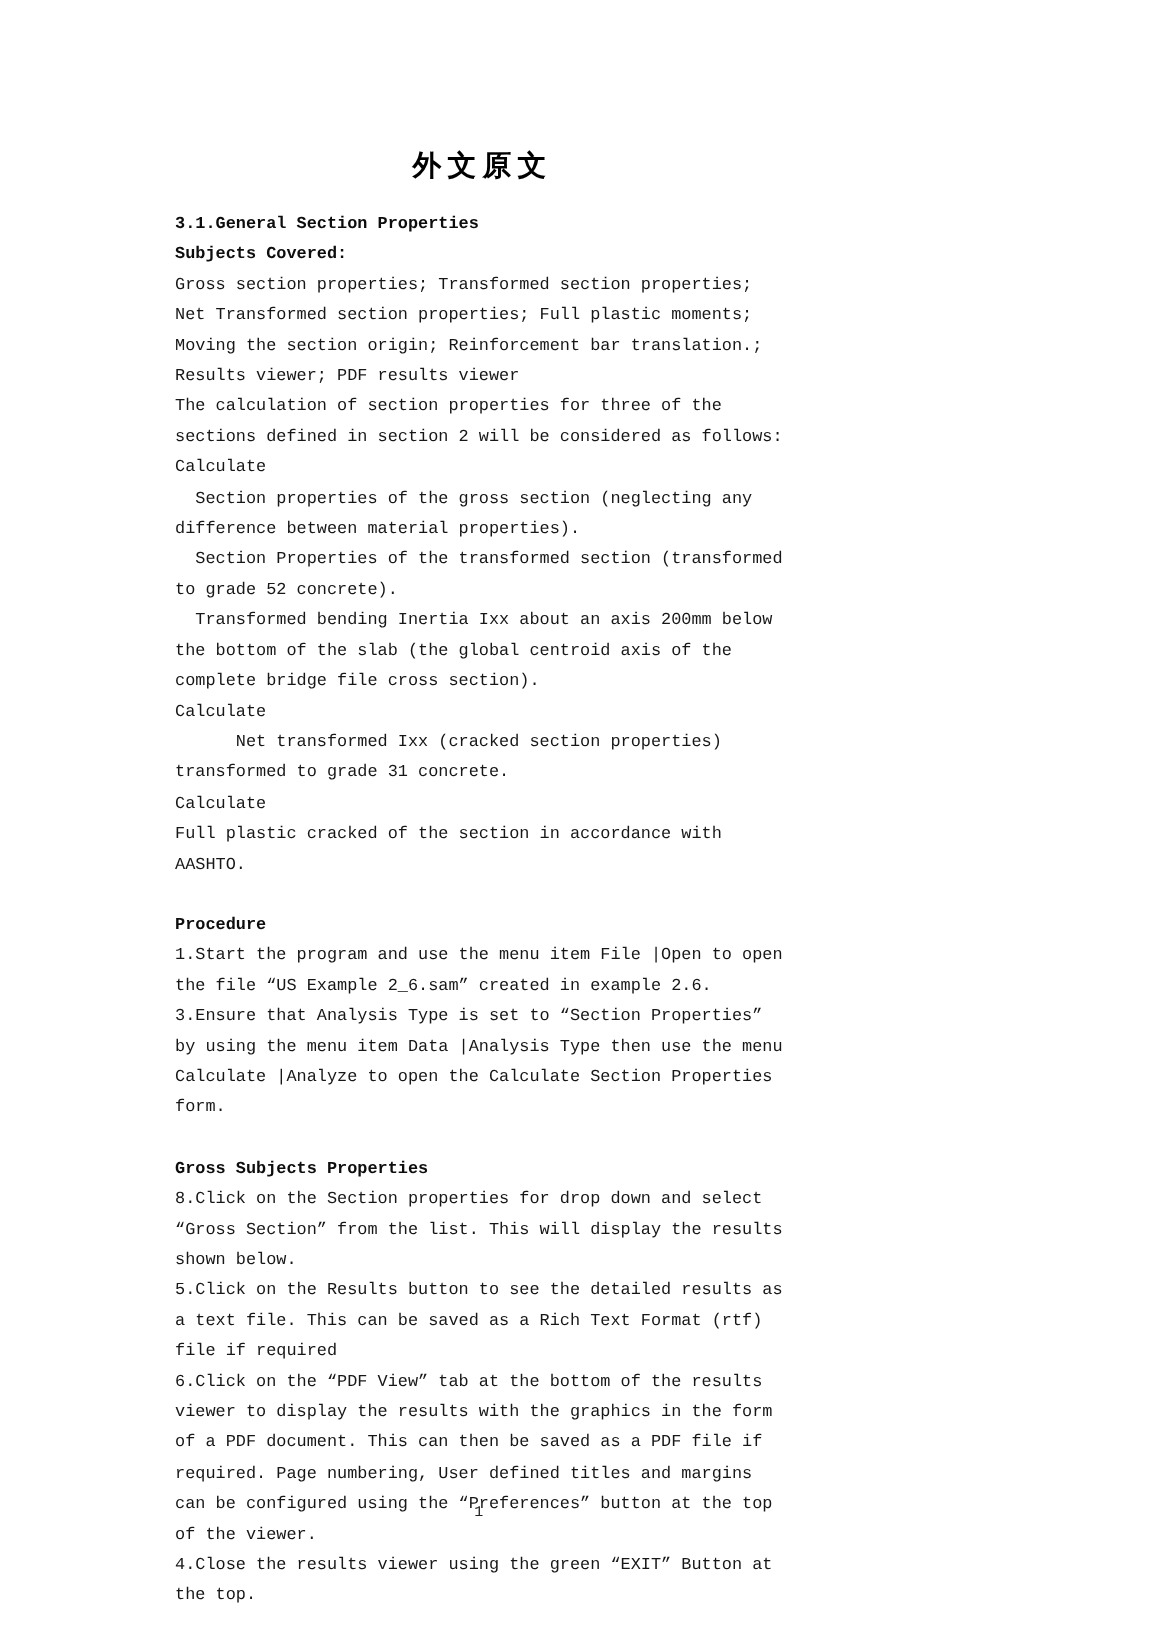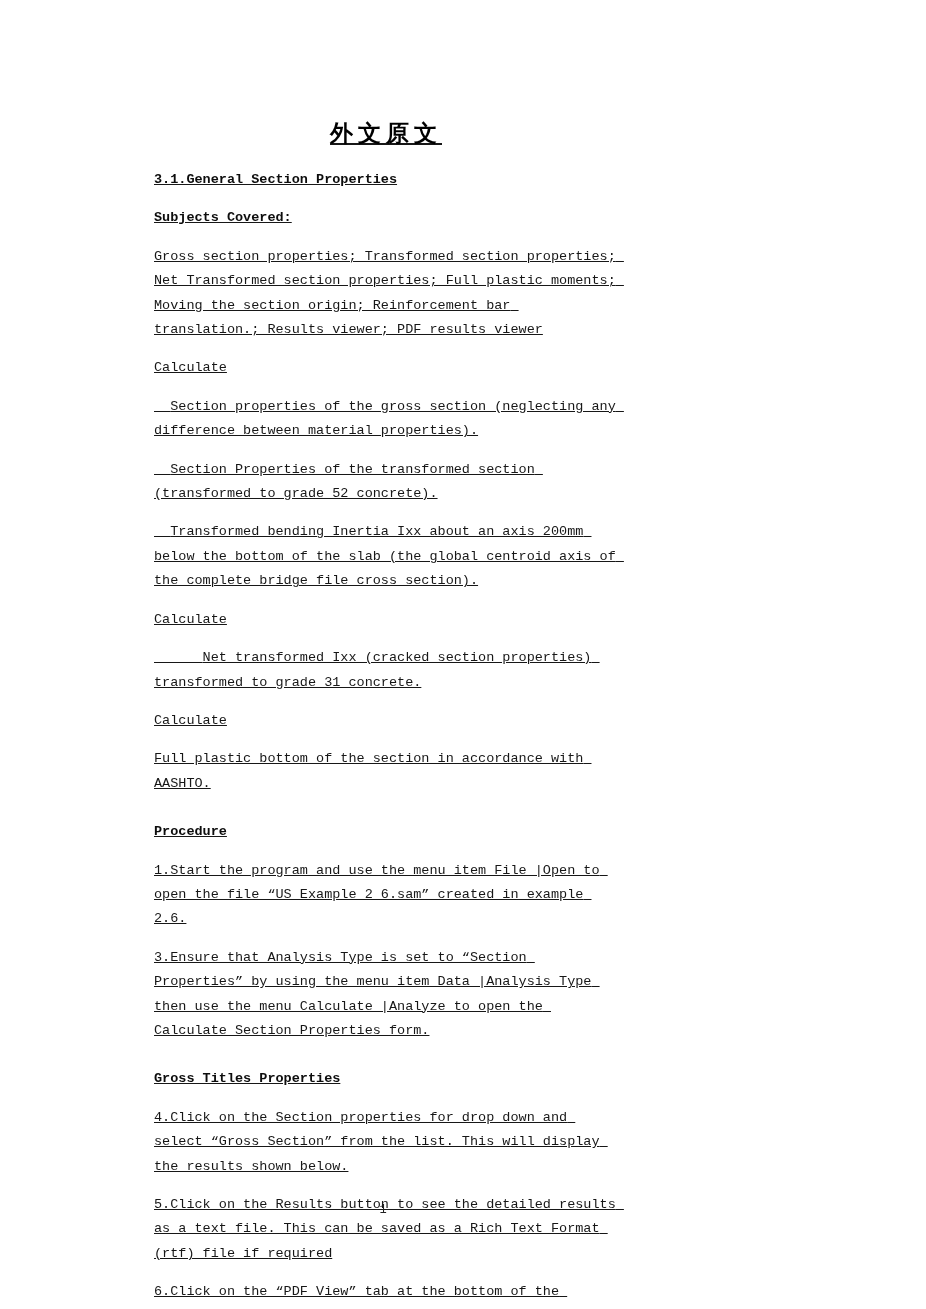--- a/index.html
+++ b/index.html
@@ -12,34 +12,33 @@
     width: 766px;
     height: 1309px;
     box-sizing: border-box;
     padding: 118px 134px 0 140px;
     background: #ffffff;
     color: #171717;
     font-family: "Liberation Mono", "DejaVu Sans Mono", monospace;
     font-size: 13.5px;
     line-height: 24.4px;
     overflow: hidden;
-    text-decoration: underline;
   }
   .doc-title {
     margin: 0 0 20px 0;
     text-align: center;
     font-family: "DejaVu Sans", sans-serif;
     font-size: 23px;
     font-weight: bold;
     letter-spacing: 5px;
     line-height: 30px;
     color: #000000;
   }
   .page p {
-    margin: 14px;
+    margin: 0;
     white-space: pre-wrap;
     word-break: break-word;
   }
   .h {
     font-weight: bold;
     color: #0d0d0d;
   }
   .gap {
     margin-top: 24px !important;
   }
@@ -57,34 +56,35 @@
 <body>
 
 <div class="page">
 
   <h1 class="doc-title">外文原文</h1>
 
   <p class="h">3.1.General Section Properties</p>
   <p class="h">Subjects Covered:</p>
   <p>Gross section properties; Transformed section properties; Net Transformed section properties; Full plastic moments; Moving the section origin; Reinforcement bar translation.; Results viewer; PDF results viewer</p>
 
+  <p>The calculation of section properties for three of the sections defined in section 2 will be considered as follows:</p>
   <p>Calculate</p>
   <p>  Section properties of the gross section (neglecting any difference between material properties).</p>
   <p>  Section Properties of the transformed section (transformed to grade 52 concrete).</p>
   <p>  Transformed bending Inertia Ixx about an axis 200mm below the bottom of the slab (the global centroid axis of the complete bridge file cross section).</p>
   <p>Calculate</p>
   <p>      Net transformed Ixx (cracked section properties) transformed to grade 31 concrete.</p>
   <p>Calculate</p>
-  <p>Full plastic bottom of the section in accordance with AASHTO.</p>
+  <p>Full plastic cracked of the section in accordance with AASHTO.</p>
 
   <p class="h gap">Procedure</p>
   <p>1.Start the program and use the menu item File |Open to open the file “US Example 2_6.sam” created in example 2.6.</p>
   <p>3.Ensure that Analysis Type is set to “Section Properties” by using the menu item Data |Analysis Type then use the menu Calculate |Analyze to open the Calculate Section Properties form.</p>
 
-  <p class="h gap">Gross Titles Properties</p>
-  <p>4.Click on the Section properties for drop down and select “Gross Section” from the list. This will display the results shown below.</p>
+  <p class="h gap">Gross Subjects Properties</p>
+  <p>8.Click on the Section properties for drop down and select “Gross Section” from the list. This will display the results shown below.</p>
   <p>5.Click on the Results button to see the detailed results as a text file. This can be saved as a Rich Text Format (rtf) file if required</p>
   <p>6.Click on the “PDF View” tab at the bottom of the results viewer to display the results with the graphics in the form of a PDF document. This can then be saved as a PDF file if required. Page numbering, User defined titles and margins can be configured using the “Preferences” button at the top of the viewer.</p>
   <p>4.Close the results viewer using the green “EXIT” Button at the top.</p>
 
   <div class="page-number">1</div>
 
 </div>
 
 </body></html>

